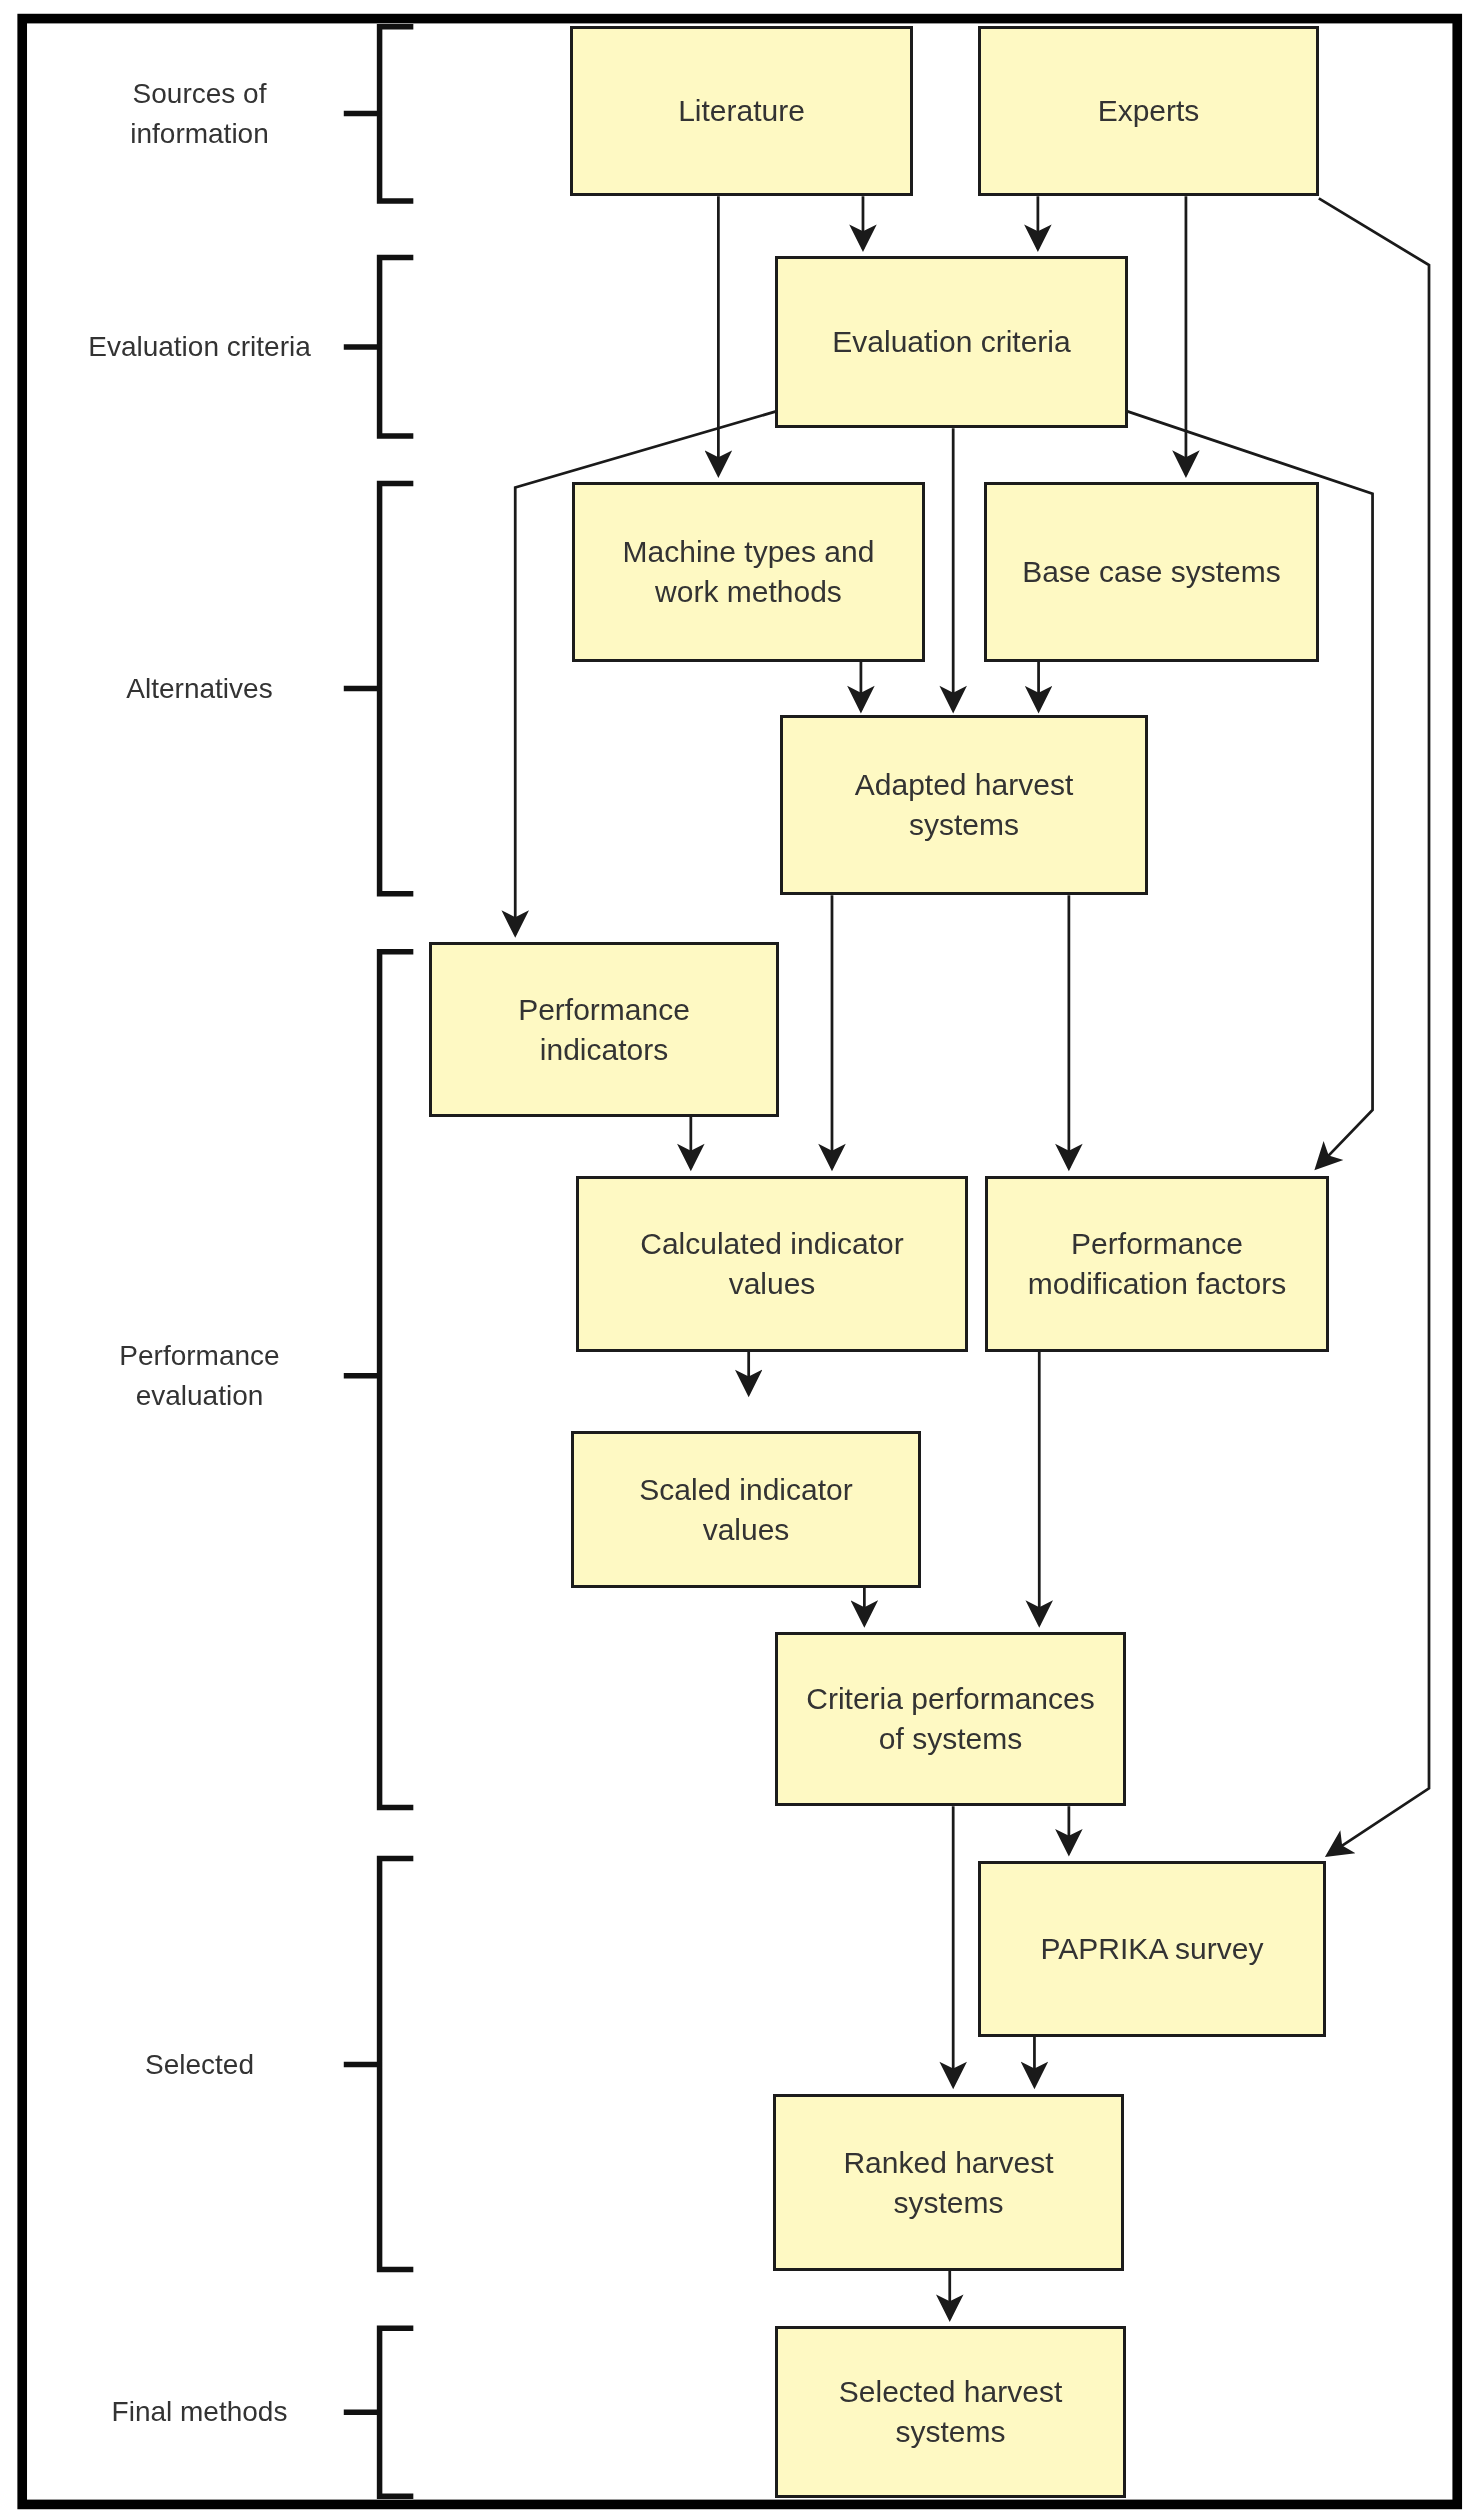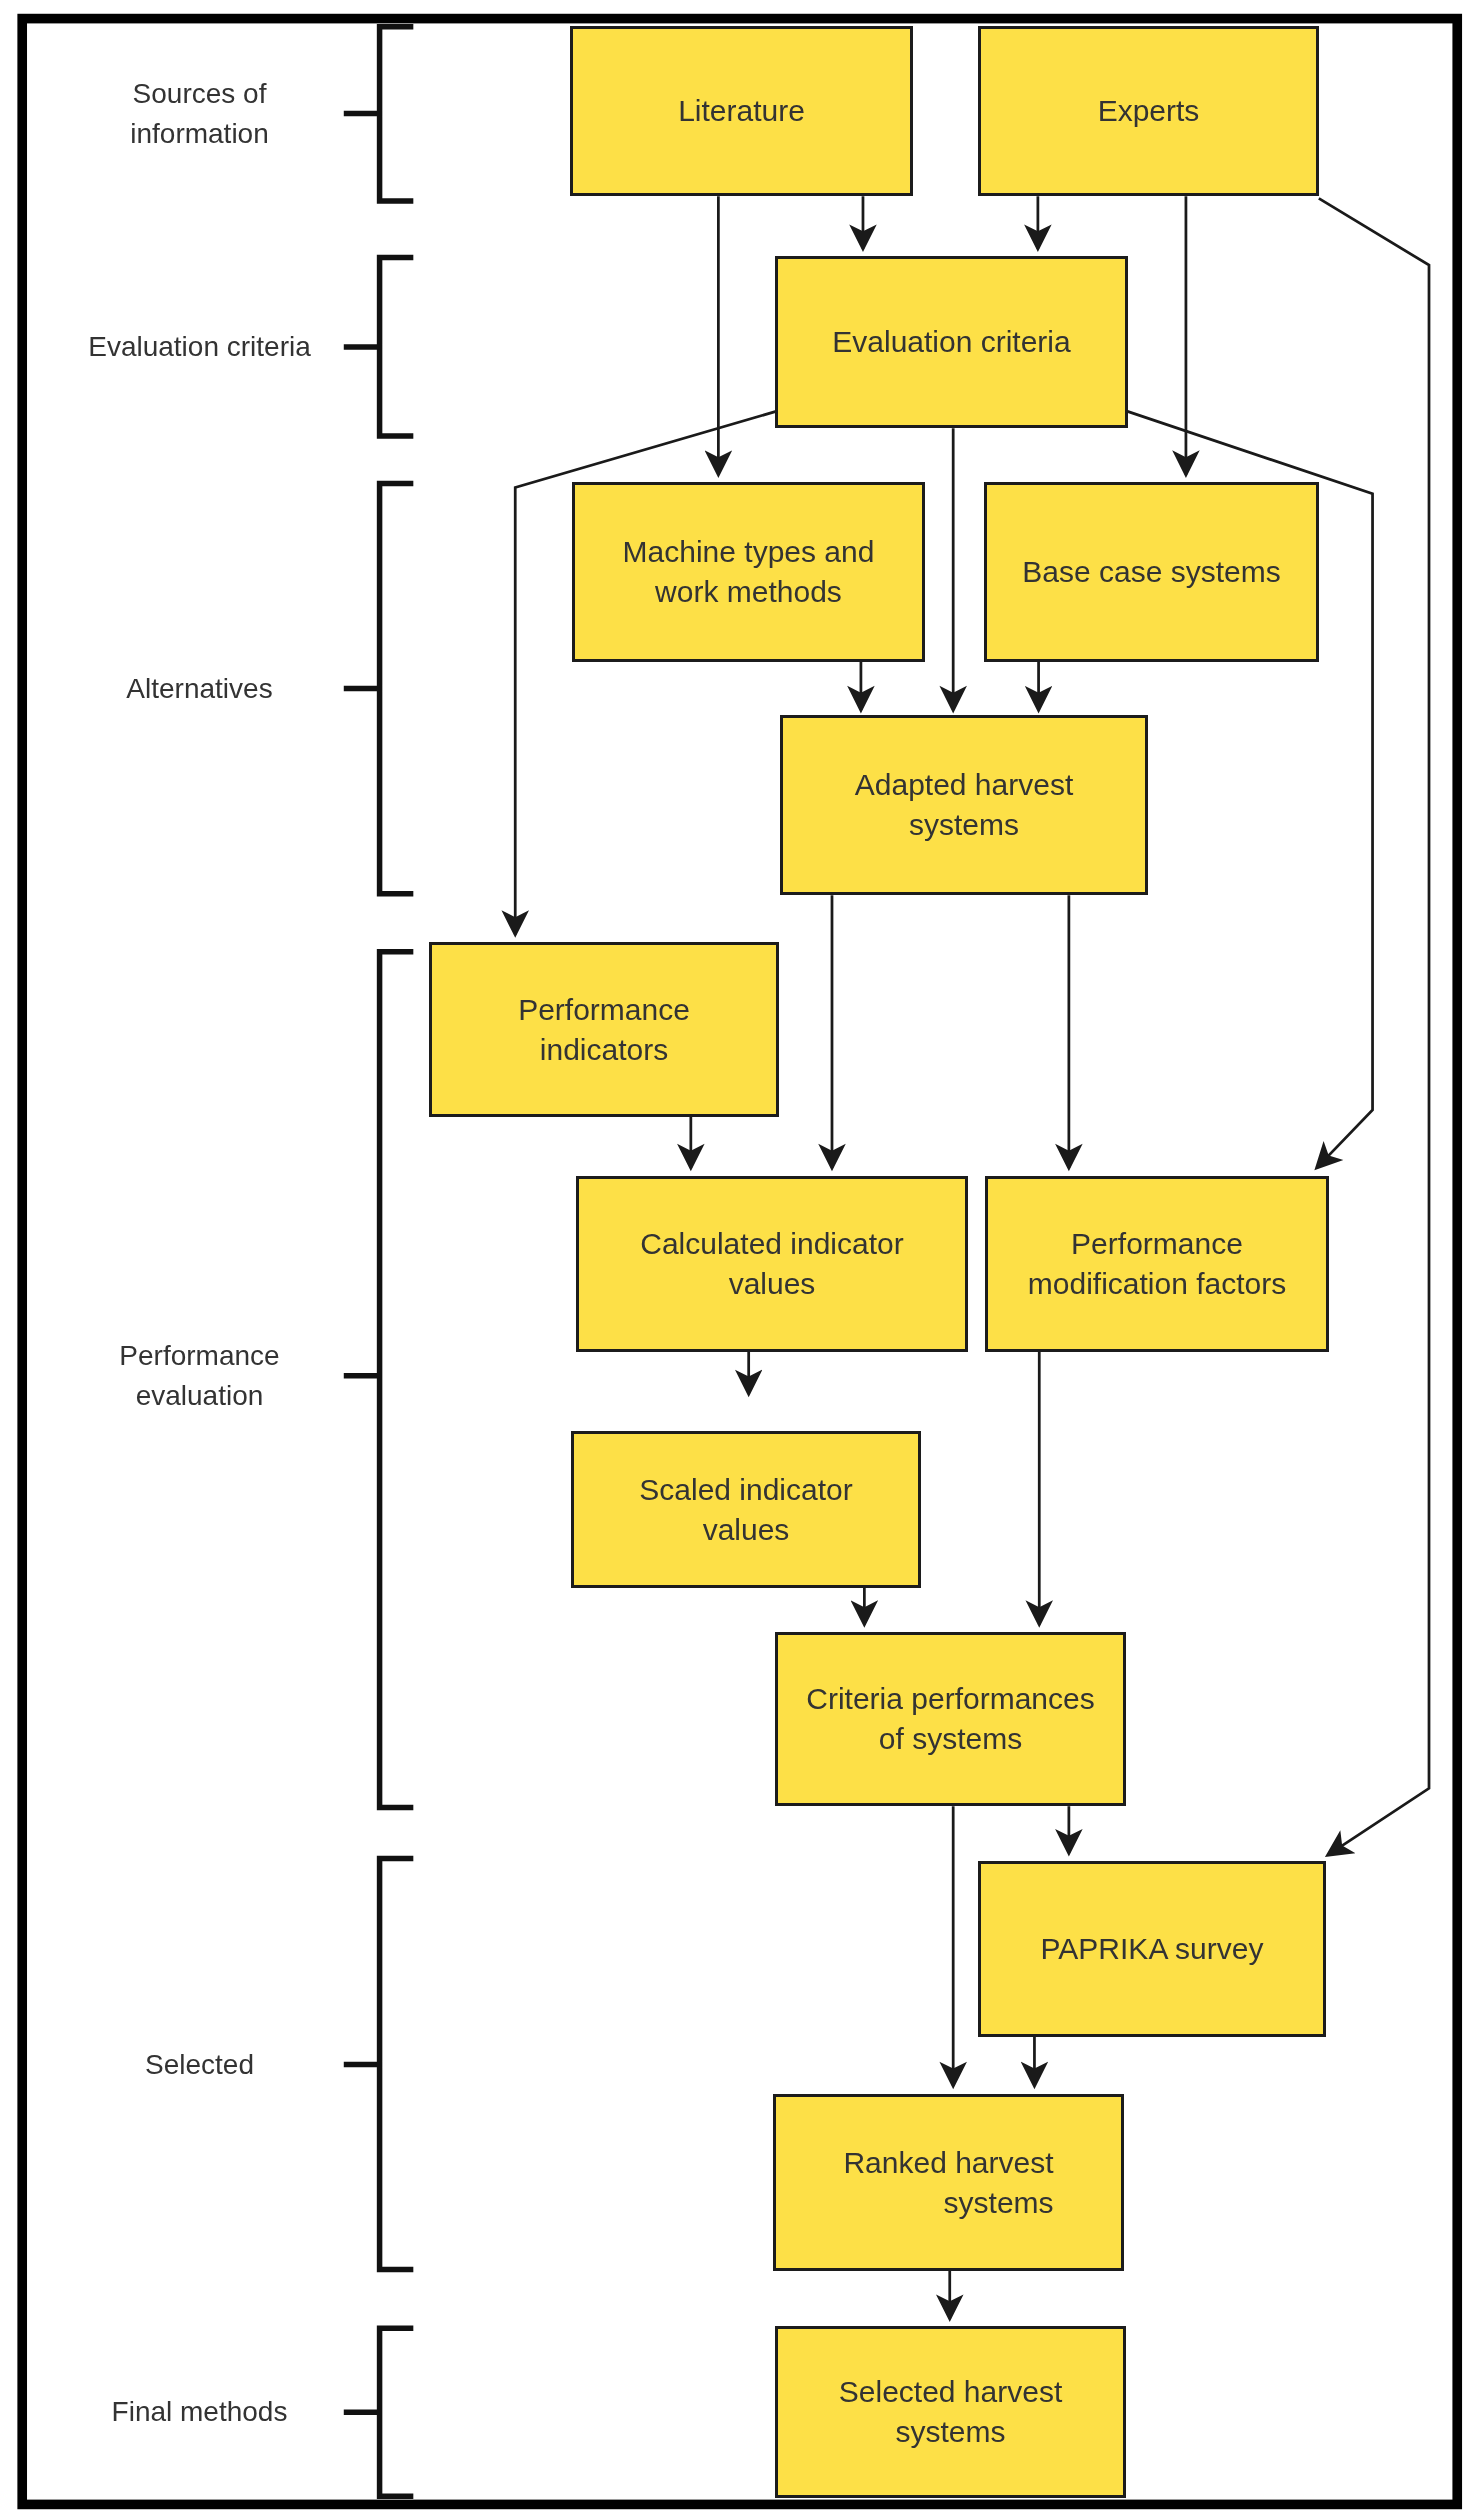--- a/index.html
+++ b/index.html
@@ -8,21 +8,21 @@
     width:1476px;height:2512px;
     background:#ffffff;
     font-family:"Liberation Sans","DejaVu Sans",sans-serif;
     overflow:hidden;
   }
   .layer{position:absolute;left:0;top:0;}
   .node{
     position:absolute;
     box-sizing:border-box;
     border:3.4px solid #1c1c1c;
-    background:#fde047;
+    background:#fef9c3;
     display:flex;align-items:center;justify-content:center;
     text-align:center;
     font-size:30px;line-height:40px;
     color:#333333;
     white-space:pre-line;
   }
   .side-label{
     position:absolute;
     left:27.5px;width:344px;
     text-align:center;
@@ -36,21 +36,21 @@
   #bx-evaluation-criteria{left:775px;top:256px;width:353px;height:172px;}
   #bx-machine-types{left:572px;top:482px;width:353px;height:180px;}
   #bx-base-case{left:984px;top:482px;width:335px;height:180px;}
   #bx-adapted-harvest{left:780px;top:715px;width:368px;height:180px;}
   #bx-performance-indicators{left:429px;top:942px;width:350px;height:175px;}
   #bx-calculated-indicator{left:576px;top:1176px;width:392px;height:176px;}
   #bx-performance-modification{left:985px;top:1176px;width:344px;height:176px;}
   #bx-scaled-indicator{left:571px;top:1431px;width:350px;height:157px;}
   #bx-criteria-performances{left:775px;top:1632px;width:351px;height:174px;}
   #bx-paprika-survey{left:978px;top:1861px;width:348px;height:176px;}
-  #bx-ranked-harvest{left:773px;top:2094px;width:351px;height:177px;text-align:right;}
+  #bx-ranked-harvest{left:773px;top:2094px;width:351px;height:177px;}
   #bx-selected-harvest{left:775px;top:2326px;width:351px;height:172px;}
   
   #lb-sources{top:74px;}
   #lb-evaluation-criteria{top:327px;}
   #lb-alternatives{top:669px;}
   #lb-performance-evaluation{top:1336px;}
   #lb-weighting{top:2045px;}
   #lb-final-results{top:2392px;}
 </style>
 </head>

